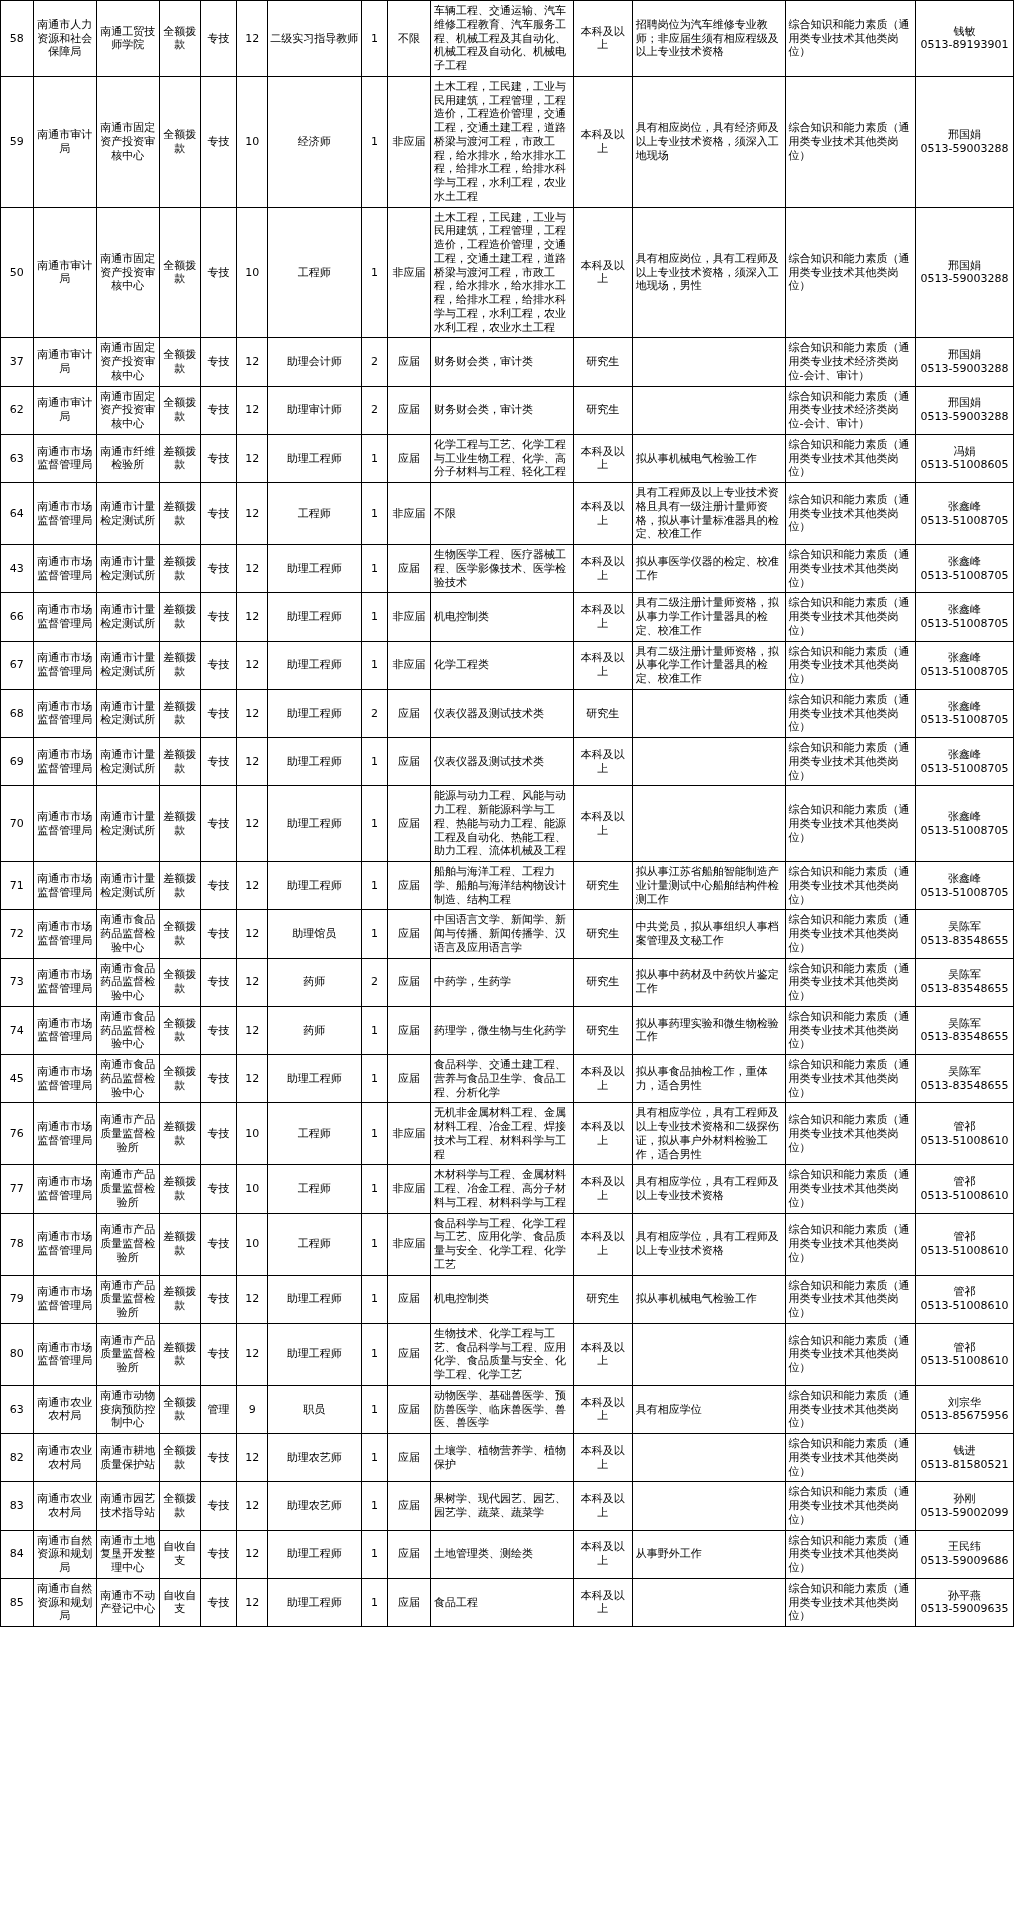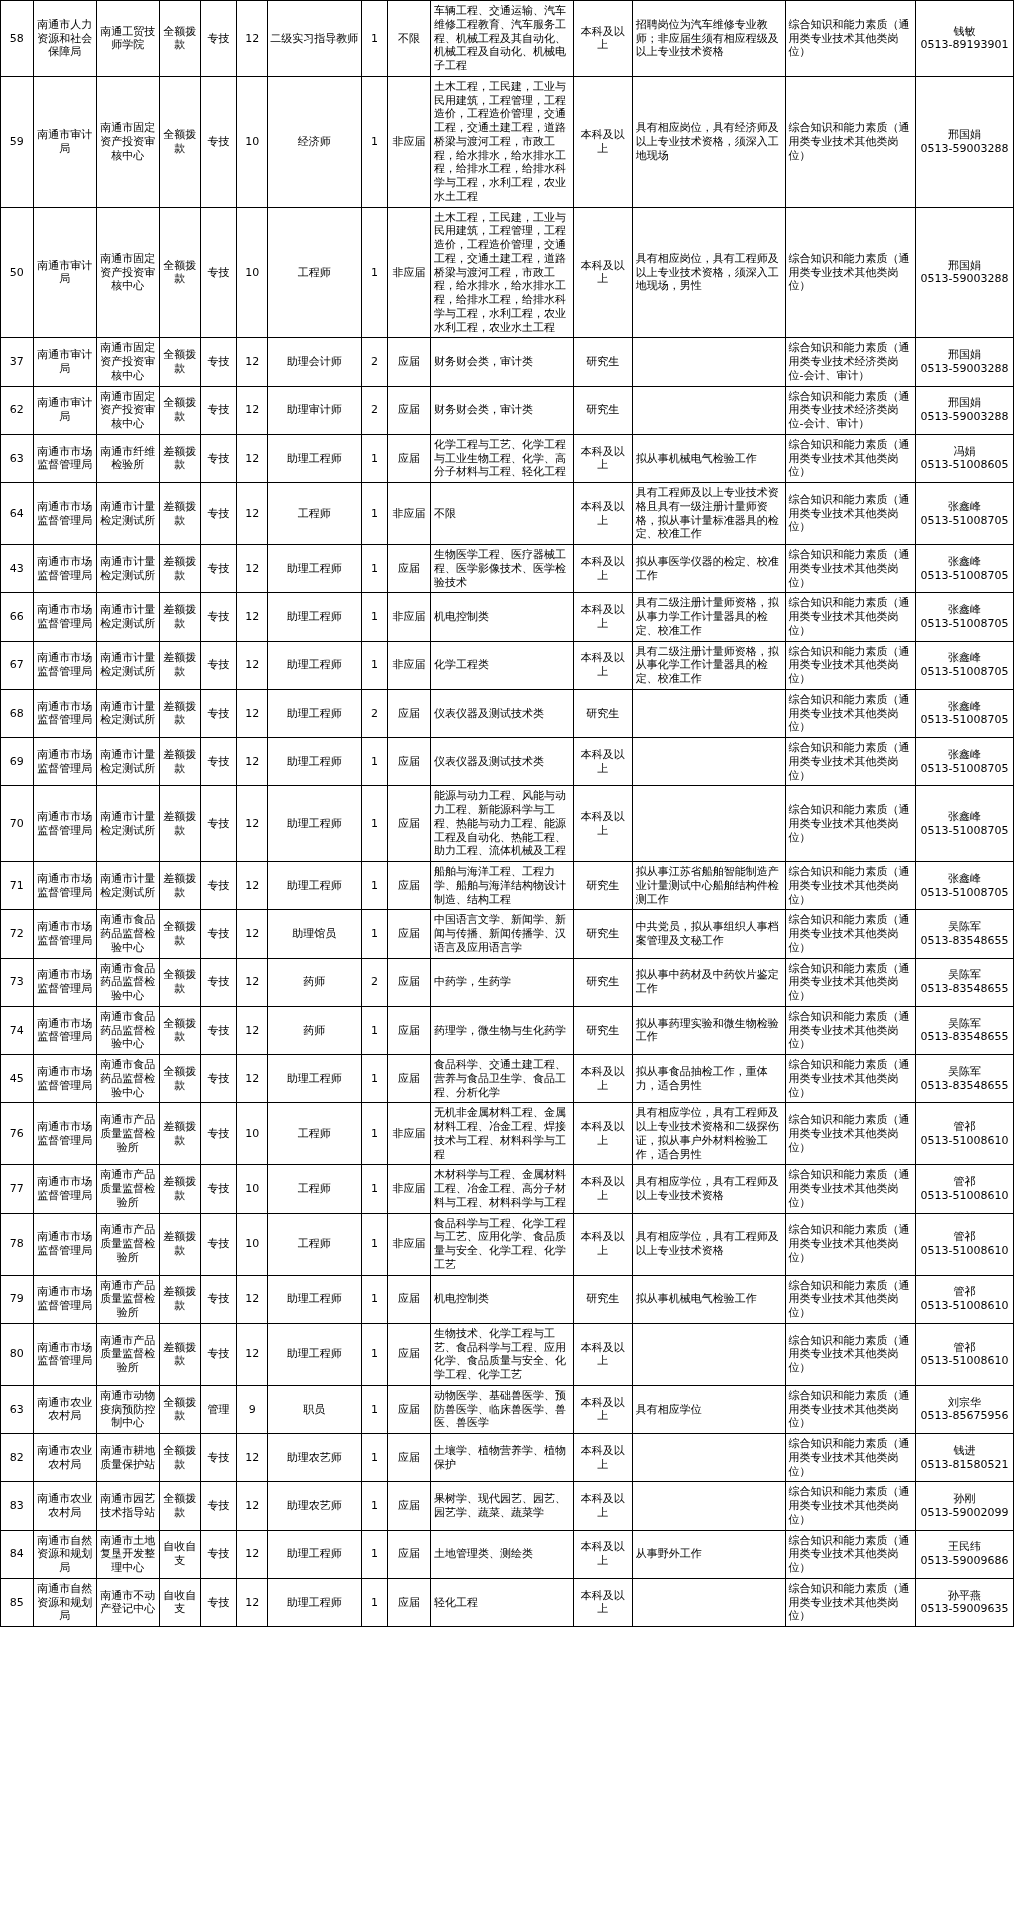--- a/index.html
+++ b/index.html
@@ -562,21 +562,21 @@
         <tr>
           <td>85</td>
           <td>南通市自然资源和规划局</td>
           <td>南通市不动产登记中心</td>
           <td>自收自支</td>
           <td>专技</td>
           <td>12</td>
           <td>助理工程师</td>
           <td>1</td>
           <td>应届</td>
-          <td class="left">轻化工程</td>
+          <td class="left">食品工程</td>
           <td>本科及以上</td>
           <td class="left"></td>
           <td class="left">综合知识和能力素质（通用类专业技术其他类岗位）</td>
           <td>
             <span class="two-line">孙平燕</span>
             <span class="two-line">0513-59009635</span>
           </td>
         </tr>
       </tbody>
   </table>

